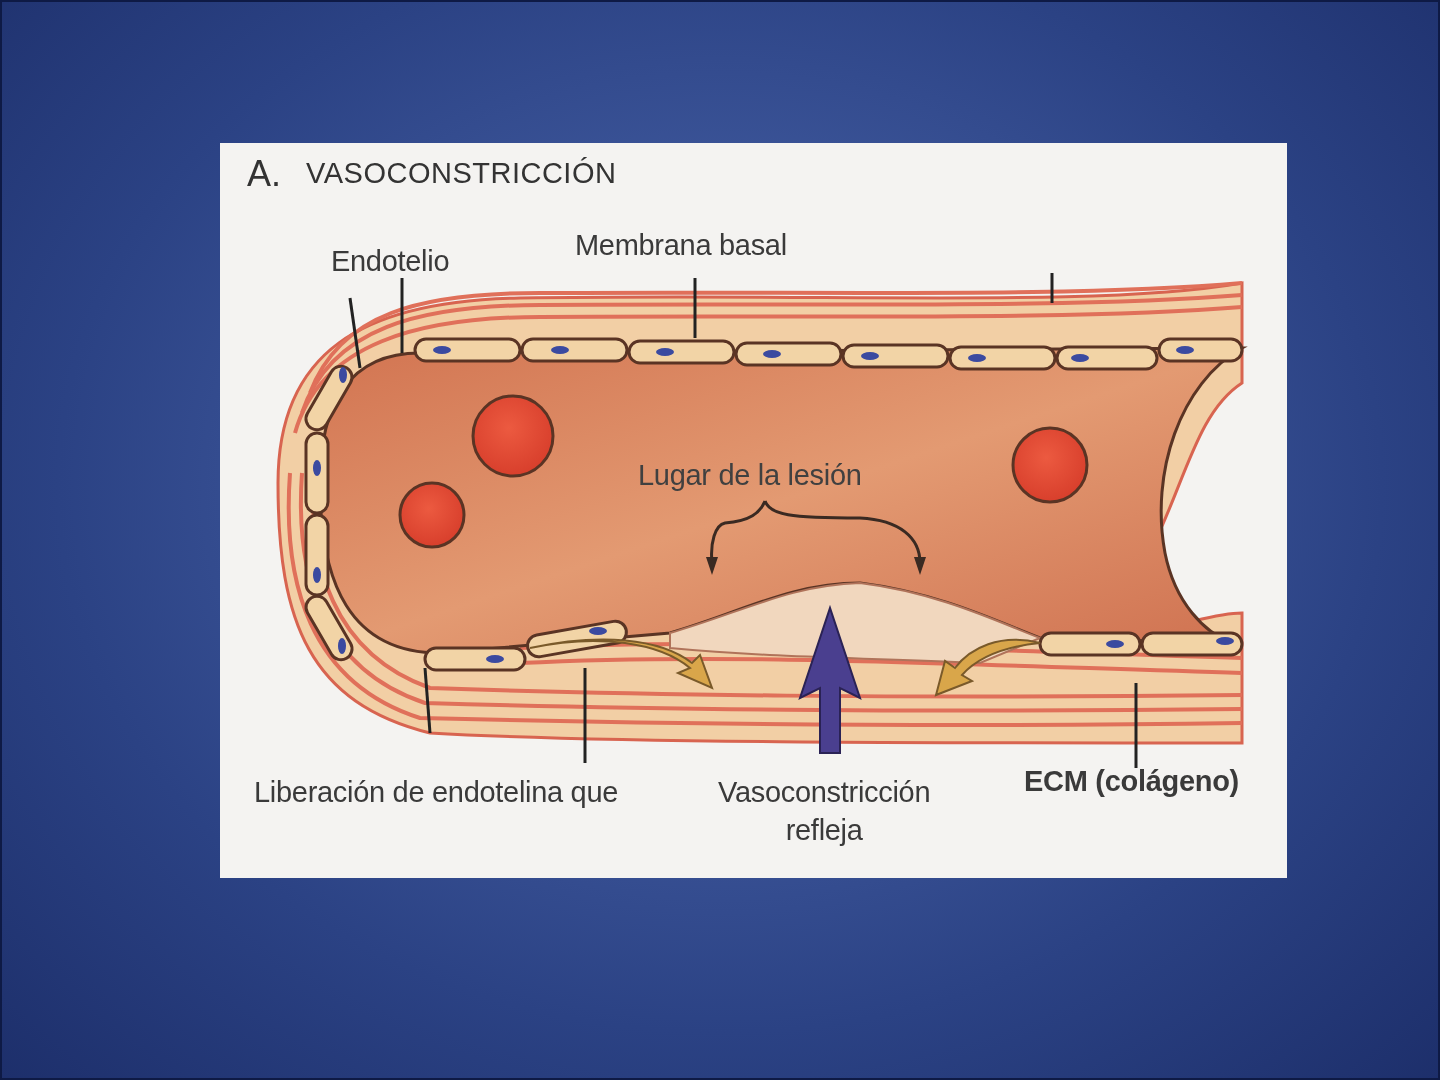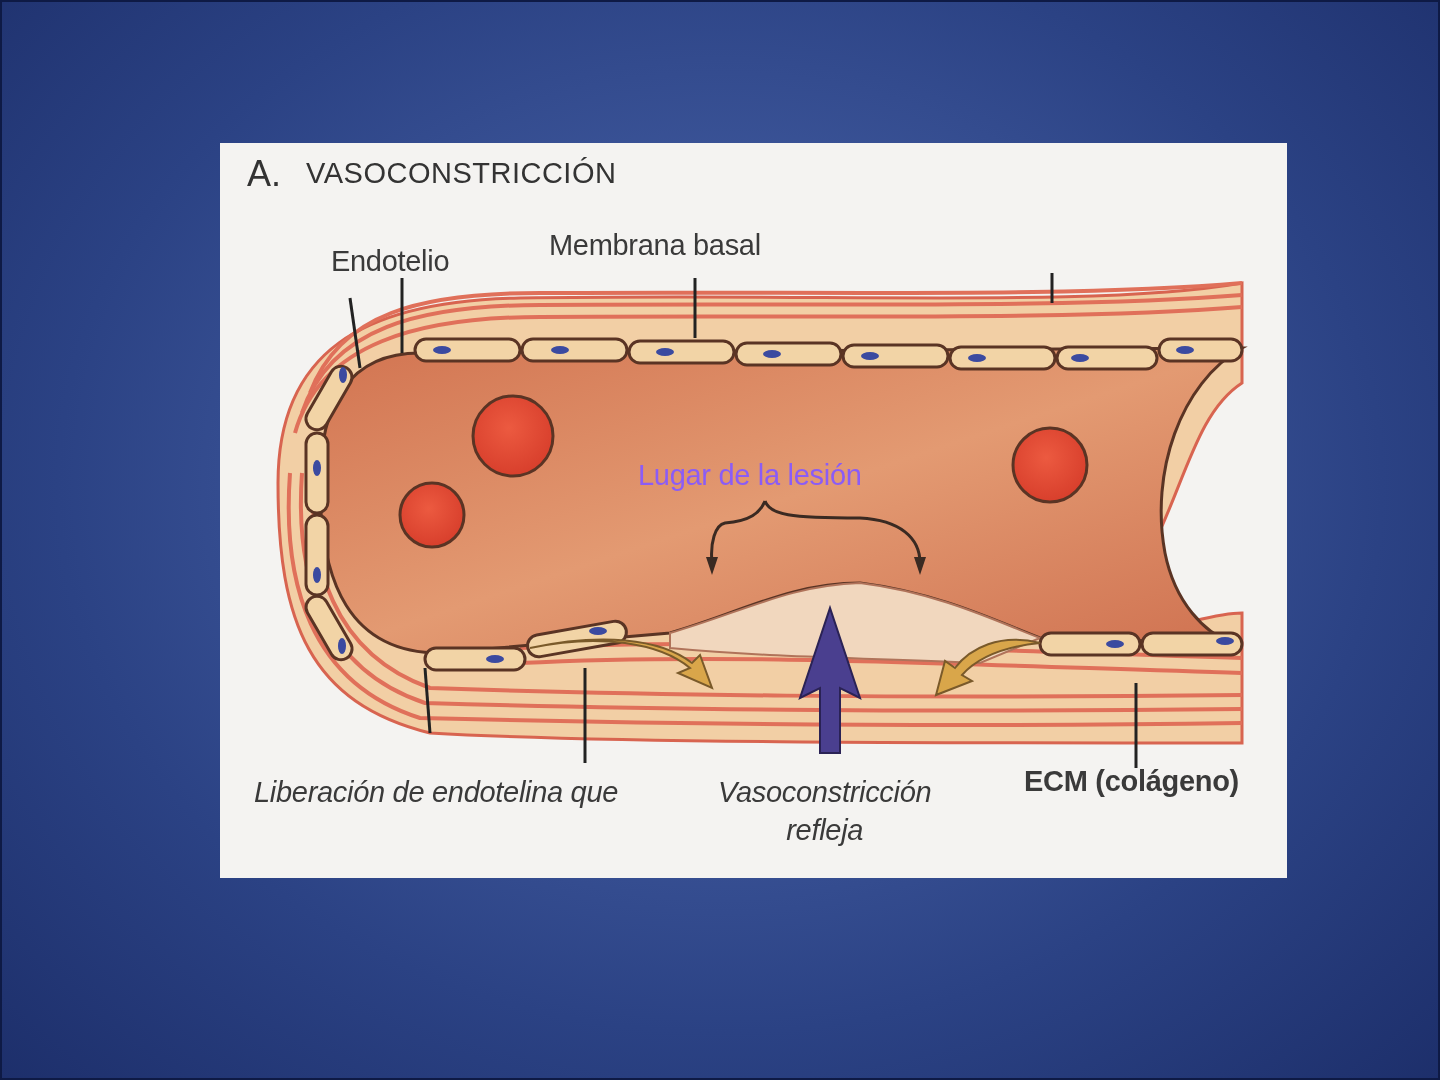--- a/index.html
+++ b/index.html
@@ -10,21 +10,21 @@
   }
   .slide-frame { position: absolute; inset: 0; border: 2px solid #0e1a45; box-sizing: border-box; pointer-events: none; }
   .figure {
     position: absolute; left: 220px; top: 143px; width: 1067px; height: 735px;
     background: #f4f3f1;
   }
   .figure svg { position: absolute; left: 0; top: 0; }
   .lbl { position: absolute; color: #3a3a3a; font-size: 29px; letter-spacing: -0.3px; white-space: nowrap; }
   .title-letter { position: absolute; left: 27px; top: 10px; font-size: 36px; color: #333; }
   .title-text { position: absolute; left: 86px; top: 14px; font-size: 29px; color: #333; letter-spacing: 0.5px; }
-  .center { text-align: center; font-style: italic; }
+  .center { text-align: center; }
 </style>
 </head>
 <body>
 
 <div class="slide-frame"></div>
 
 <div class="figure">
   <svg width="1067" height="735" viewBox="0 0 1067 735">
     <defs>
       <linearGradient id="lumenGrad" x1="0" y1="0" x2="1" y2="1">
@@ -131,22 +131,22 @@
       <line x1="205" y1="525" x2="210" y2="590"></line>
       <line x1="365" y1="525" x2="365" y2="620"></line>
       <line x1="916" y1="540" x2="916" y2="625"></line>
     </g>
   </svg>
 
   <span class="title-letter">A.</span>
   <span class="title-text">VASOCONSTRICCIÓN</span>
 
   <span class="lbl" style="left:111px;top:102px;">Endotelio</span>
-  <span class="lbl" style="left:329px;top:86px;">Membrana basal</span>
-  <span class="lbl" style="left:418px;top:316px;color:#8b5cf6;">Lugar de la lesión</span>
+  <span class="lbl" style="left:355px;top:86px;">Membrana basal</span>
+  <span class="lbl" style="left:418px;top:316px;color:#404040;">Lugar de la lesión</span>
 
   <div class="lbl center" style="left:34px;top:630px;line-height:38px;">
     <div>Liberación de endotelina que</div>
   </div>
   <div class="lbl center" style="left:498px;top:630px;line-height:38px;">
     <div>Vasoconstricción</div>
     <div>refleja</div>
   </div>
   <span class="lbl" style="left:804px;top:622px;font-weight:bold;">ECM (colágeno)</span>
 </div>

